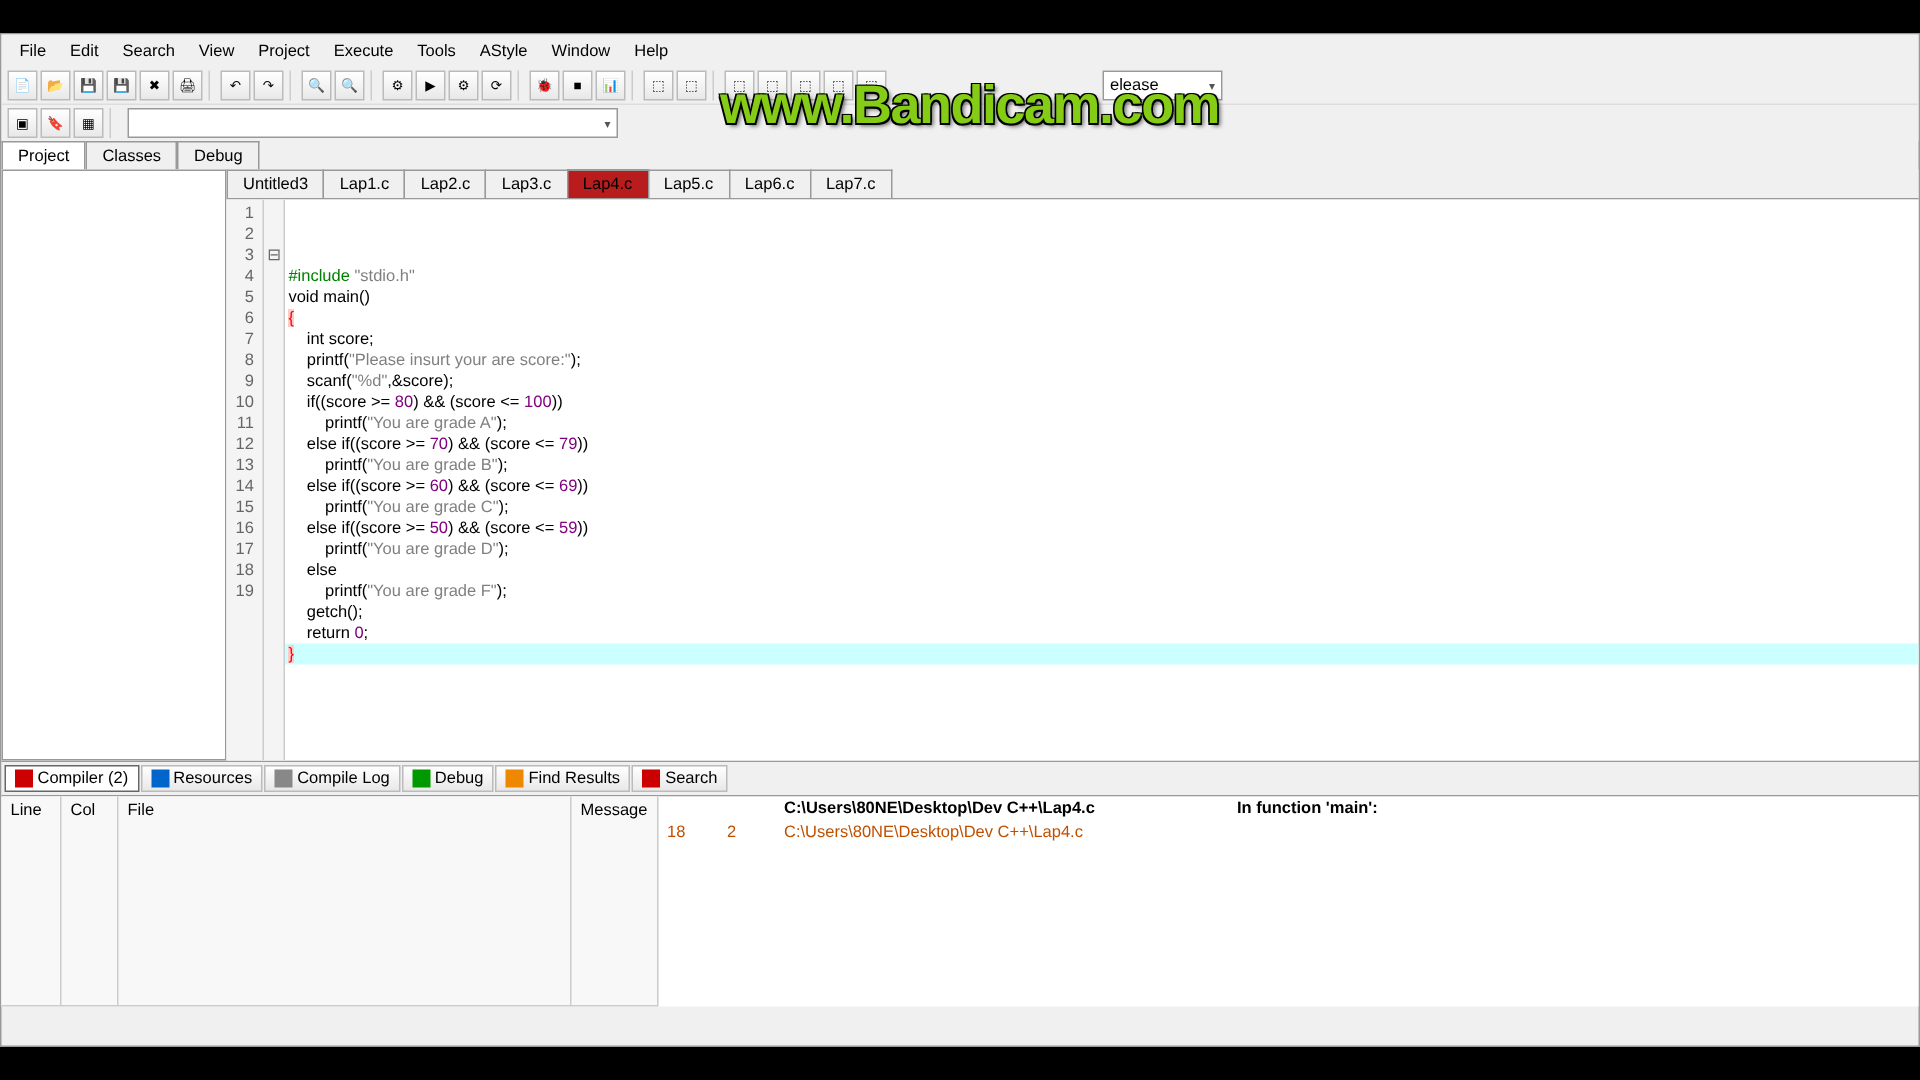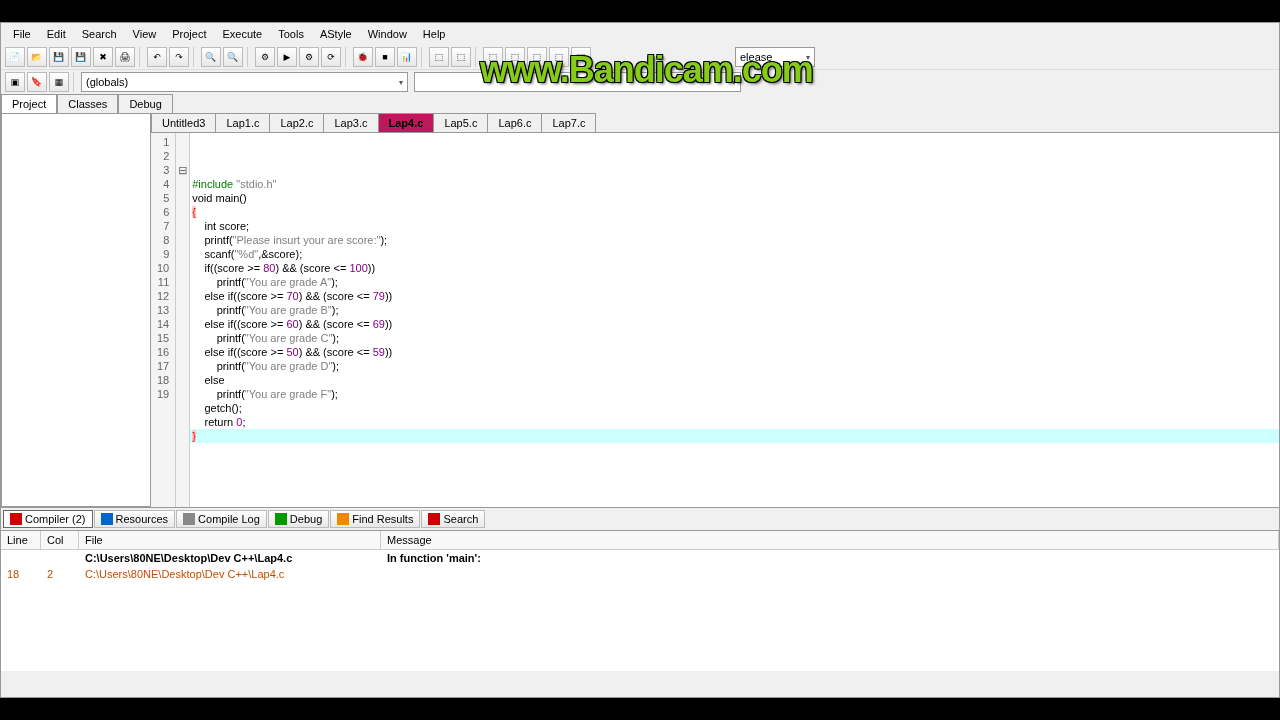--- a/index.html
+++ b/index.html
@@ -14,42 +14,42 @@
 .combo::after { content:"▾"; font-size:8px; color:#555; }
 .toolbar2 { display:flex; align-items:center; padding:2px 4px; gap:2px; background:#f0f0f0; }
 .lefttabs { display:flex; font-size:11px; }
 .lefttabs div { padding:3px 10px; border:1px solid #999; background:#f0f0f0; border-bottom:none; }
 .lefttabs div.act { background:#fff; }
 .main { display:flex; height:394px; }
 .sidepane { width:150px; background:#fff; border:1px solid #999; }
 .editorwrap { flex:1; display:flex; flex-direction:column; }
 .filetabs { display:flex; background:#f0f0f0; border-bottom:1px solid #999; }
 .filetabs div { padding:3px 10px; border:1px solid #999; border-bottom:none; background:#f0f0f0; margin-right:-1px; font-size:11px; }
-.filetabs div.act { background:#be185d; font-weight:bold; }
+.filetabs div.act { background:#b91c1c; font-weight:normal; }
 .editor { flex:1; display:flex; background:#fff; font-family:Consolas,'Courier New',monospace; font-size:12px; overflow:hidden; }
 .gutter { background:#f4f4f4; border-right:1px solid #ccc; text-align:right; padding:0 6px; color:#666; line-height:14px; padding-top:2px; }
 .fold { width:14px; background:#f4f4f4; border-right:1px solid #ccc; text-align:center; line-height:14px; font-size:9px; padding-top:2px; color:#666;}
 .code { flex:1; line-height:14px; white-space:pre; padding-top:2px; position:relative;}
 .coderow { height:14px; padding-left:2px; }
 .hl { background:#ccffff; }
 .kw { color:#000; font-weight:normal; }
 .pre { color:#008000; }
 .str { color:#808080; }
 .num { color:#800080; }
 .brace { color:#ff0000; background:#ffcccc; }
 .bottabs { display:flex; background:#f0f0f0; border-top:1px solid #999; border-bottom:1px solid #999; padding:2px; gap:1px; }
 .bottabs div { display:flex; align-items:center; gap:3px; padding:2px 6px; border:1px solid #bbb; background:linear-gradient(#fff,#e8e8e8); }
 .bottabs div.act { background:#fff; border-color:#666; }
 .bicon { width:12px; height:12px; display:inline-block; }
 .bicon.red { background:#c00; }
 .bicon.blue { background:#06c; }
 .bicon.gray { background:#888; }
 .bicon.grn { background:#090; }
 .bicon.orn { background:#e80; }
-.msgpanel { height:140px; background:#fff; display:flex; flex-direction:column; }
+.msgpanel { height:140px; background:#fff; display:flex; flex-direction:row; }
 .msgh { display:flex; border-bottom:1px solid #ccc; background:#f8f8f8; }
 .msgh div { padding:3px 6px; border-right:1px solid #ccc; }
 .msgh .c1{width:40px;} .msgh .c2{width:38px;} .msgh .c3{width:302px;} .msgh .c4{flex:1;}
 .msgrow { display:flex; }
 .msgrow div { padding:2px 6px; }
 .msgrow .c1{width:40px;} .msgrow .c2{width:38px;} .msgrow .c3{width:302px;} .msgrow .c4{flex:1;}
 .warn { color:#c05000; }
 .status { display:flex; background:#f0f0f0; border-top:1px solid #ccc; padding:2px 0; }
 .status span { padding:0 14px; border-right:1px solid #ccc; }
 .watermark { position:absolute; top:49px; left:480px; font-size:36px; font-weight:bold; color:#84cc16; text-shadow:-1px -1px 0 #000,1px -1px 0 #000,-1px 1px 0 #000,1px 1px 0 #000,2px 2px 3px rgba(0,0,0,.6); font-family:Arial; z-index:100; letter-spacing:-1px;}
@@ -109,23 +109,20 @@
     <div class="combo" style="width:80px">
         <span>elease</span>
       </div>
   </div>
 
   <div class="toolbar2">
     <div class="tbtn">▣</div>
     <div class="tbtn">🔖</div>
     <div class="tbtn">▦</div>
     <div class="tsep"></div>
-    <div class="combo" style="width:327px">
-        <span>(globals)</span>
-      </div>
     <div class="combo" style="width:327px;margin-left:4px">
         <span></span>
       </div>
   </div>
 
   <div style="display:flex">
     <div class="lefttabs" id="lefttabs">
         <div class="act">Project</div>
         <div>Classes</div>
         <div>Debug</div>

